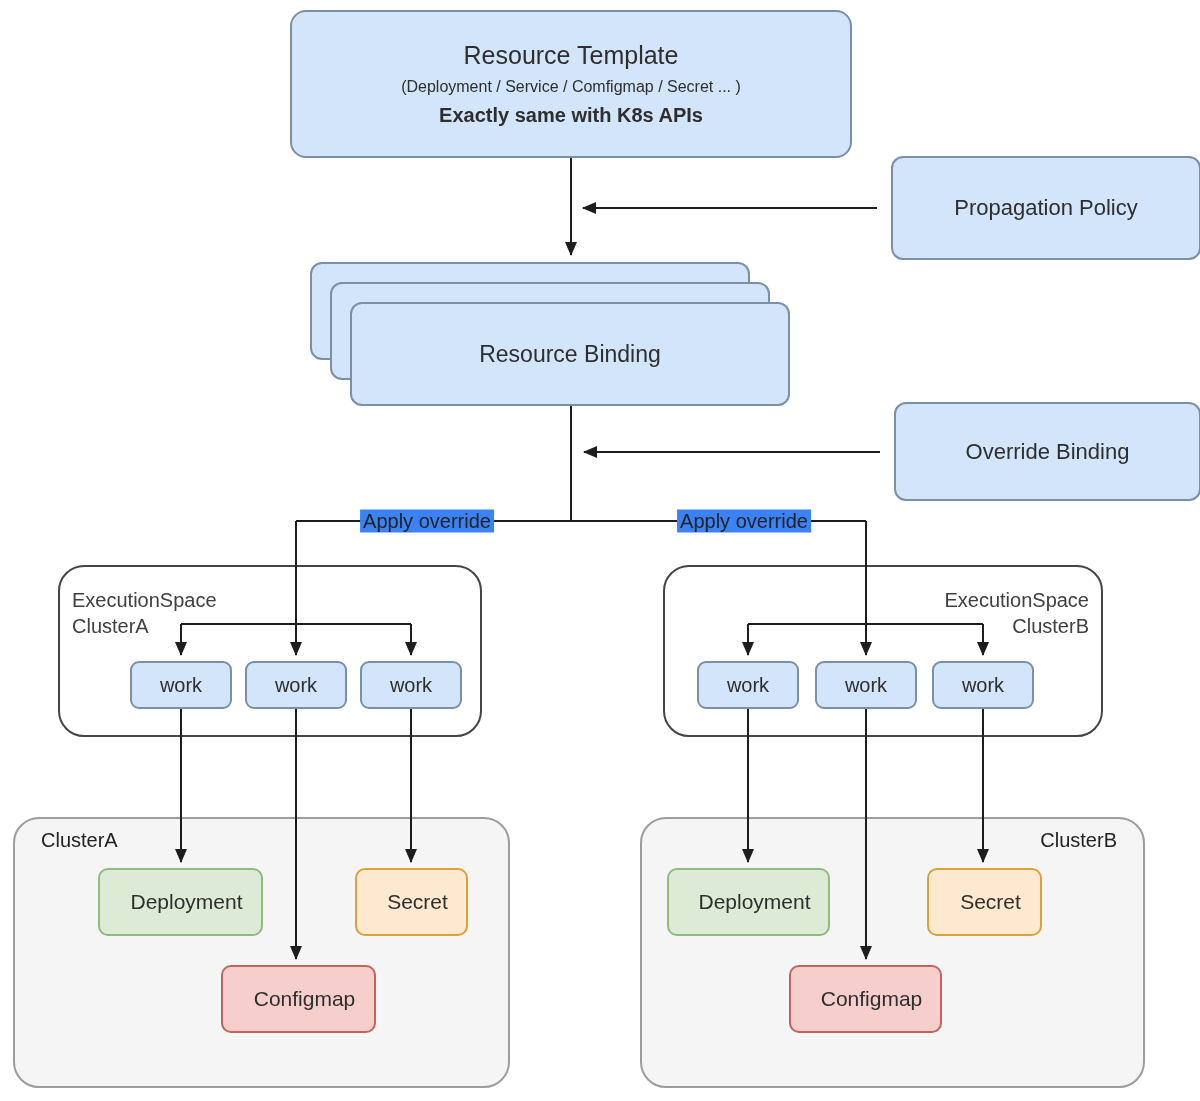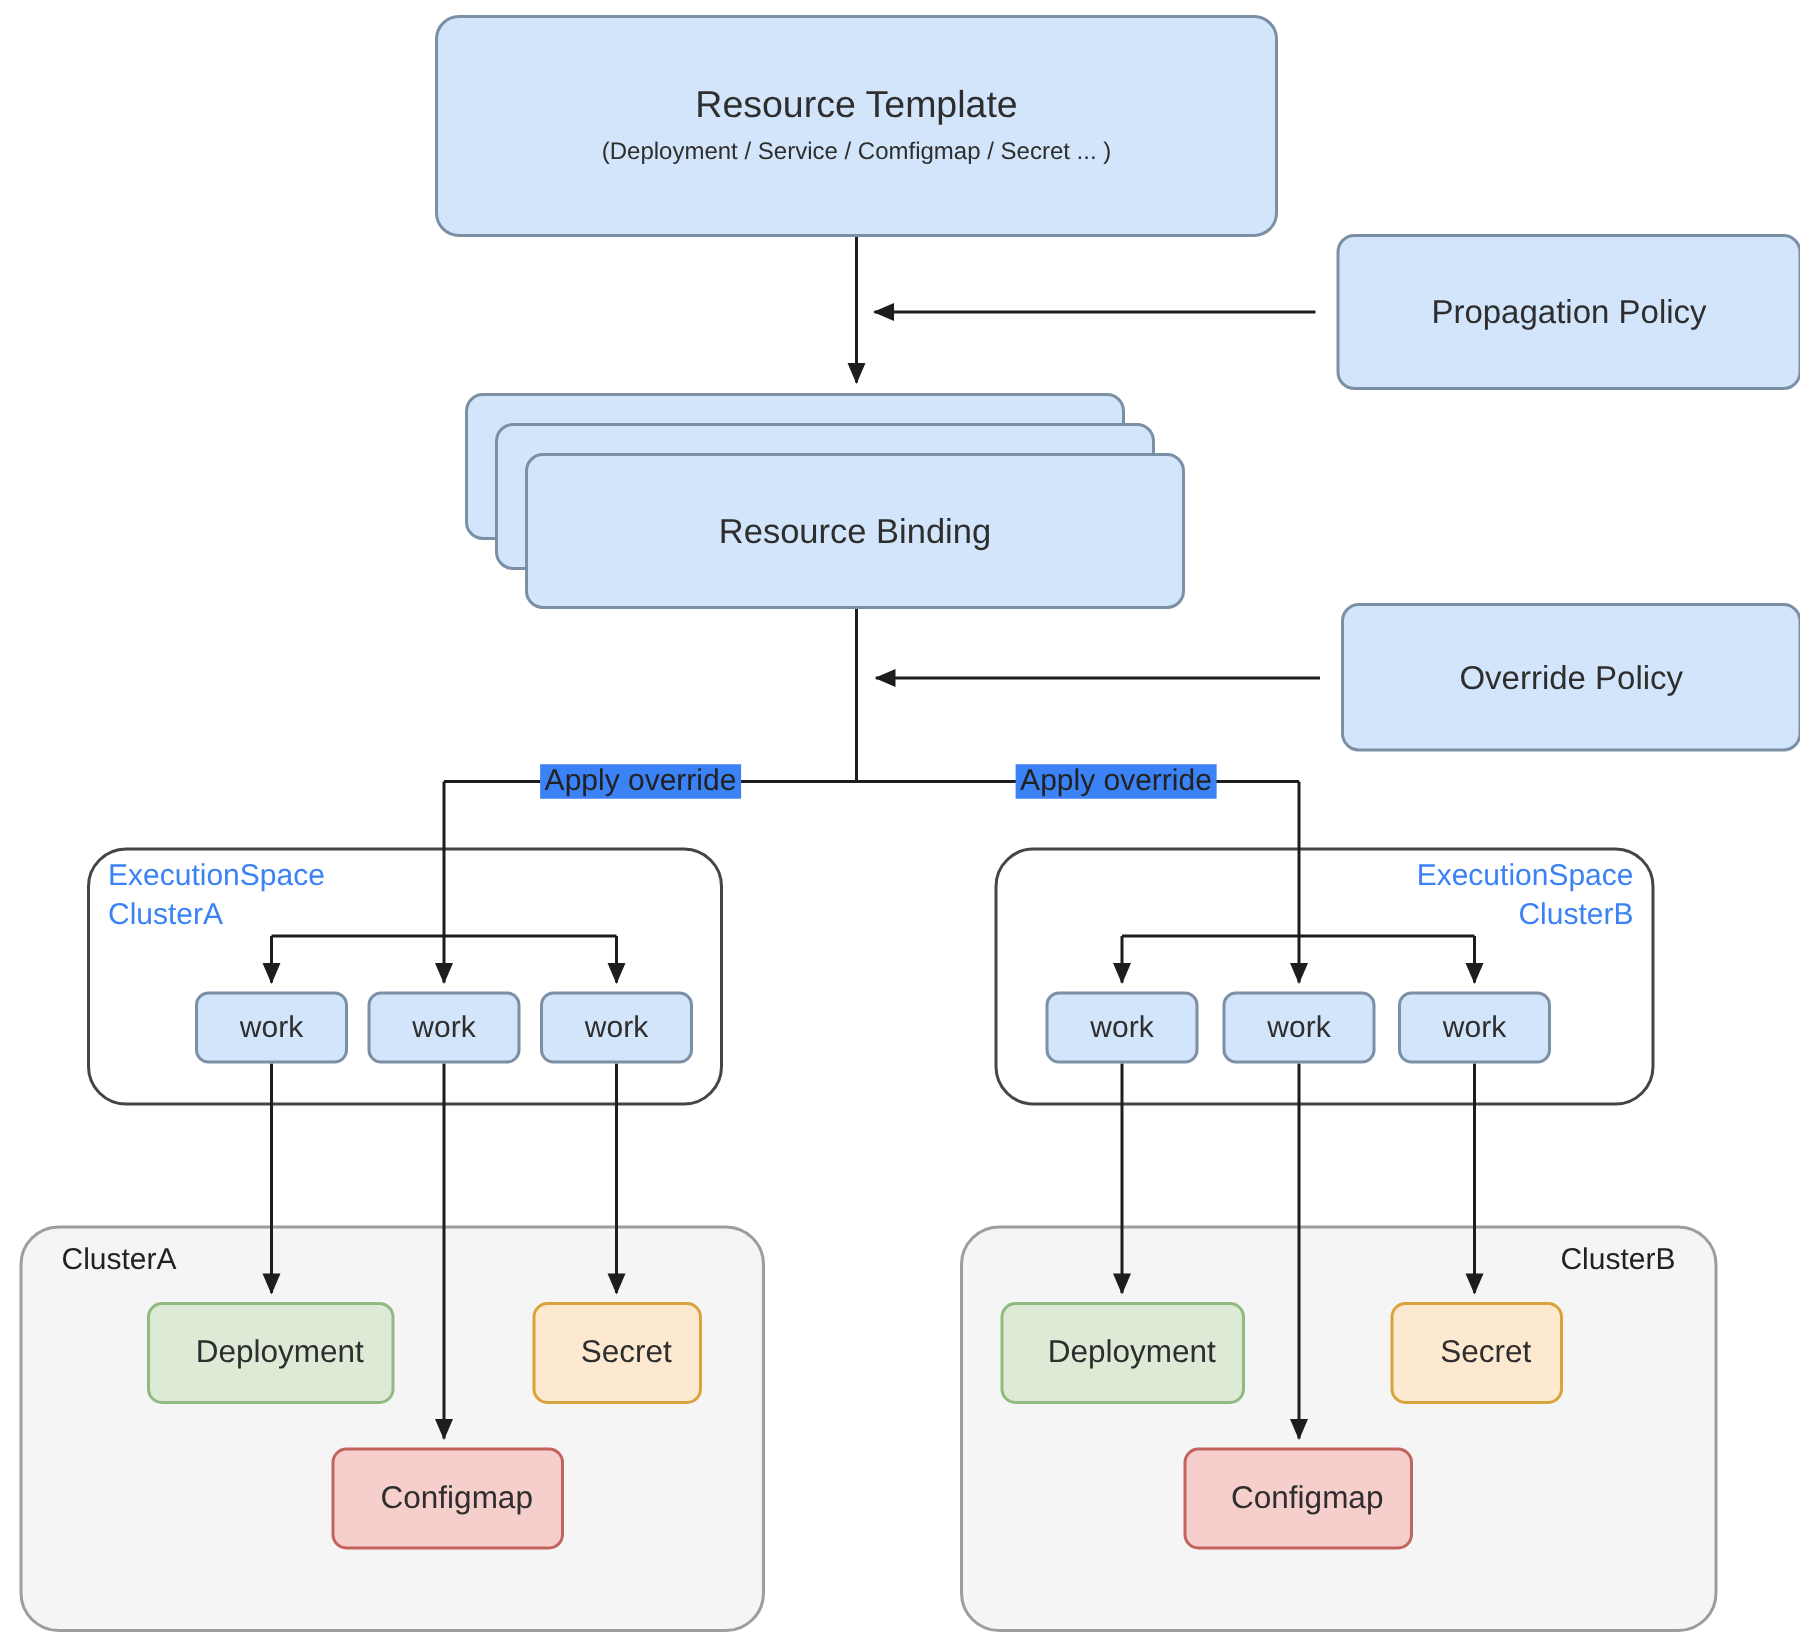--- a/index.html
+++ b/index.html
@@ -11,21 +11,21 @@
     --space-border:#454545; --line:#1d1d1d; --text:#2e2e2e;
   }
   html,body{margin:0;padding:0;background:#fff;}
   body{font-family:"Liberation Sans","DejaVu Sans",sans-serif;color:var(--text);}
   #canvas{position:relative;width:1200px;height:1101px;background:#fff;overflow:hidden;}
   .abs{position:absolute;box-sizing:border-box;}
   
   .bigbox{z-index:1;border-radius:26px;}
   .space{background:#ffffff;border:2px solid var(--space-border);}
   .clusterbox{background:var(--cluster-fill);border:2px solid var(--cluster-border);}
-  .space-label{position:absolute;top:4px;font-size:20px;line-height:26px;color:#3b82f6;}
+  .space-label{position:absolute;top:20px;font-size:20px;line-height:26px;color:#404040;}
   .space-label.left{left:12px;text-align:left;}
   .space-label.right{right:12px;text-align:right;}
   .cluster-label{position:absolute;top:10px;font-size:20px;color:#222;}
   .cluster-label.left{left:26px;}
   .cluster-label.right{right:26px;}
   
   #connectors{position:absolute;left:0;top:0;z-index:2;pointer-events:none;}
   #connectors path{stroke:var(--line);stroke-width:2;fill:none;}
   
   .node{z-index:3;display:flex;align-items:center;justify-content:center;text-align:center;}
@@ -102,29 +102,30 @@
     <path d="M296,709 V959" marker-end="url(#arrow)"></path>
     <path d="M411,709 V862" marker-end="url(#arrow)"></path>
     <path d="M748,709 V862" marker-end="url(#arrow)"></path>
     <path d="M866,709 V959" marker-end="url(#arrow)"></path>
     <path d="M983,709 V862" marker-end="url(#arrow)"></path>
   </svg>
 
   <div class="abs node blue rt" style="left:290px;top:10px;width:562px;height:148px;">
     <div class="t1">Resource Template</div>
     <div class="t2">(Deployment / Service / Comfigmap / Secret ... )</div>
+    <div class="t3">Exactly same with K8s APIs</div>
   </div>
 
   <div class="abs node blue policy" style="left:875px;top:156px;width:310px;height:104px;">Propagation Policy</div>
 
   <div class="abs node blue bind" style="left:310px;top:262px;width:440px;height:98px;"></div>
   <div class="abs node blue bind" style="left:330px;top:282px;width:440px;height:98px;"></div>
   <div class="abs node blue bind bind-front" style="left:350px;top:302px;width:440px;height:104px;">Resource Binding</div>
 
-  <div class="abs node blue policy" style="left:878px;top:402px;width:307px;height:99px;">Override Policy</div>
+  <div class="abs node blue policy" style="left:878px;top:402px;width:307px;height:99px;">Override Binding</div>
 
   <div class="abs edge-label" style="left:427px;top:521px;">Apply override</div>
   <div class="abs edge-label" style="left:744px;top:521px;">Apply override</div>
 
   <div class="abs node blue work" style="left:130px;top:661px;width:102px;height:48px;">work</div>
   <div class="abs node blue work" style="left:245px;top:661px;width:102px;height:48px;">work</div>
   <div class="abs node blue work" style="left:360px;top:661px;width:102px;height:48px;">work</div>
 
   <div class="abs node blue work" style="left:697px;top:661px;width:102px;height:48px;">work</div>
   <div class="abs node blue work" style="left:815px;top:661px;width:102px;height:48px;">work</div>

